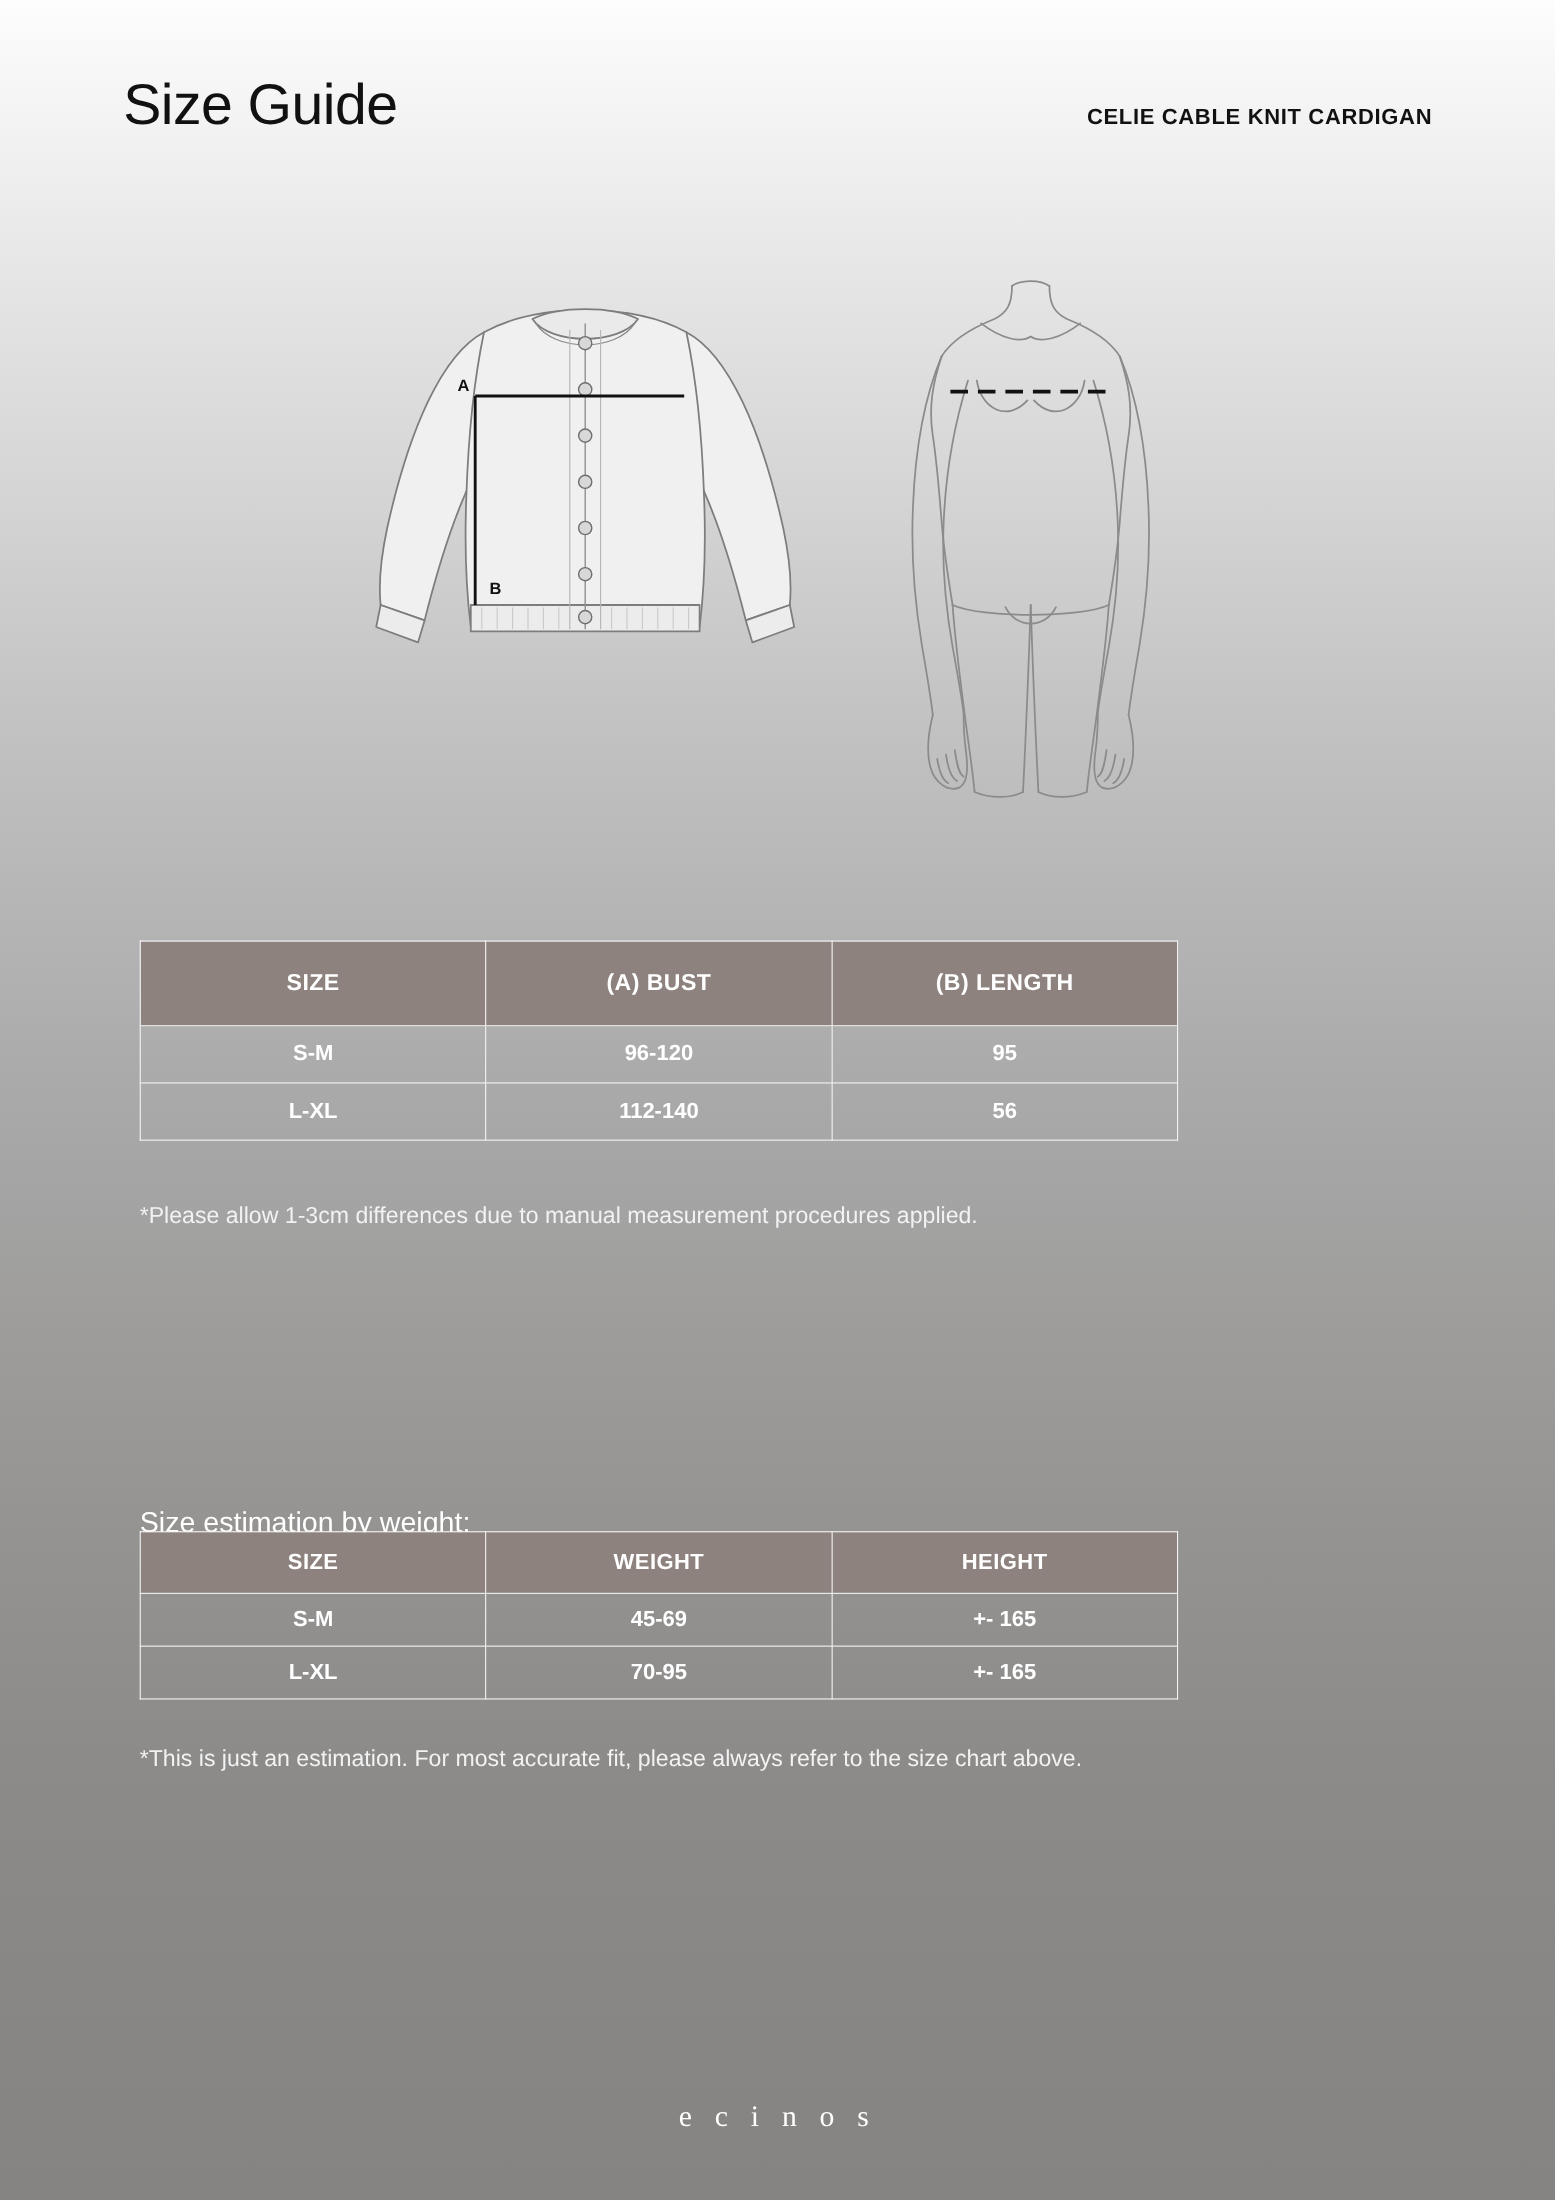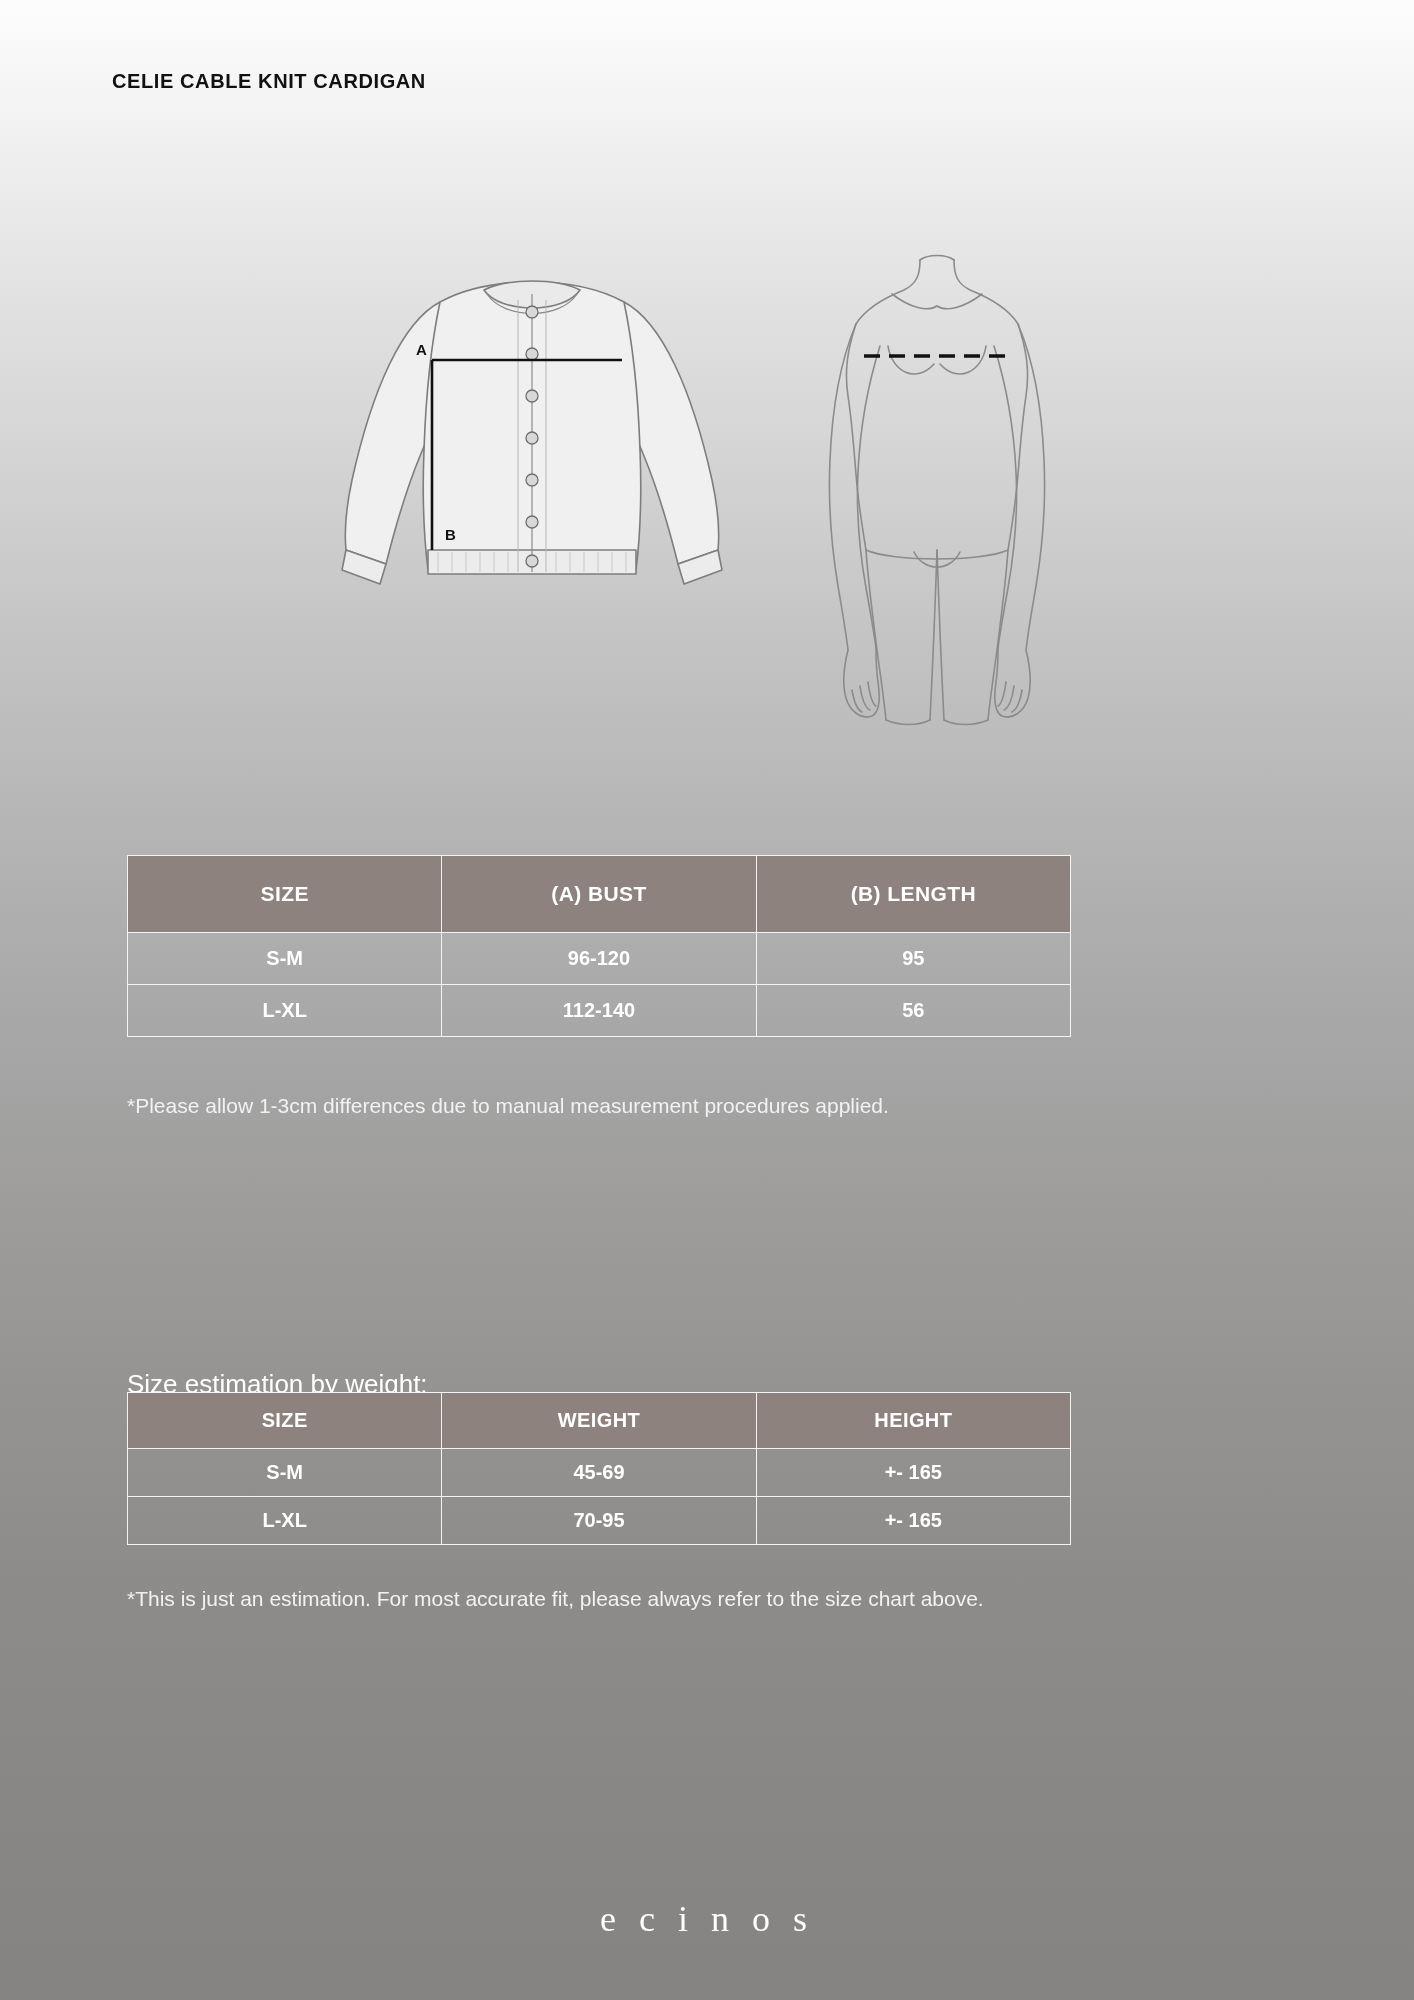--- a/index.html
+++ b/index.html
@@ -103,30 +103,31 @@
   #weight-table td { padding: 12px 0; font-size: 20px; }
 
   #note-2 { top: 1585px; }
 
   
   .footer {
     position: absolute;
     bottom: 60px;
     left: 0; right: 0;
     text-align: center;
-    font-size: 36px;
+    font-size: 27px;
     letter-spacing: 7px;
     color: #ffffff;
     font-family: "Liberation Serif", serif;
   }
 </style>
 </head>
 <body>
 
 <div class="header">
+  <div class="title">Size Guide</div>
   <div class="product-name">CELIE CABLE KNIT CARDIGAN</div>
 </div>
 
 <div class="illustration">
 
   <svg width="400" height="420" viewBox="0 0 400 420">
     <g fill="#f0f0f0" stroke="#7d7d7d" stroke-width="1.6" stroke-linejoin="round">
 
       <path d="M108 52 C 70 72, 40 140, 20 230 C 14 258, 12 280, 14 300 L 54 314 C 62 282, 74 240, 88 206 C 96 186, 104 170, 112 158 Z"></path>
 

